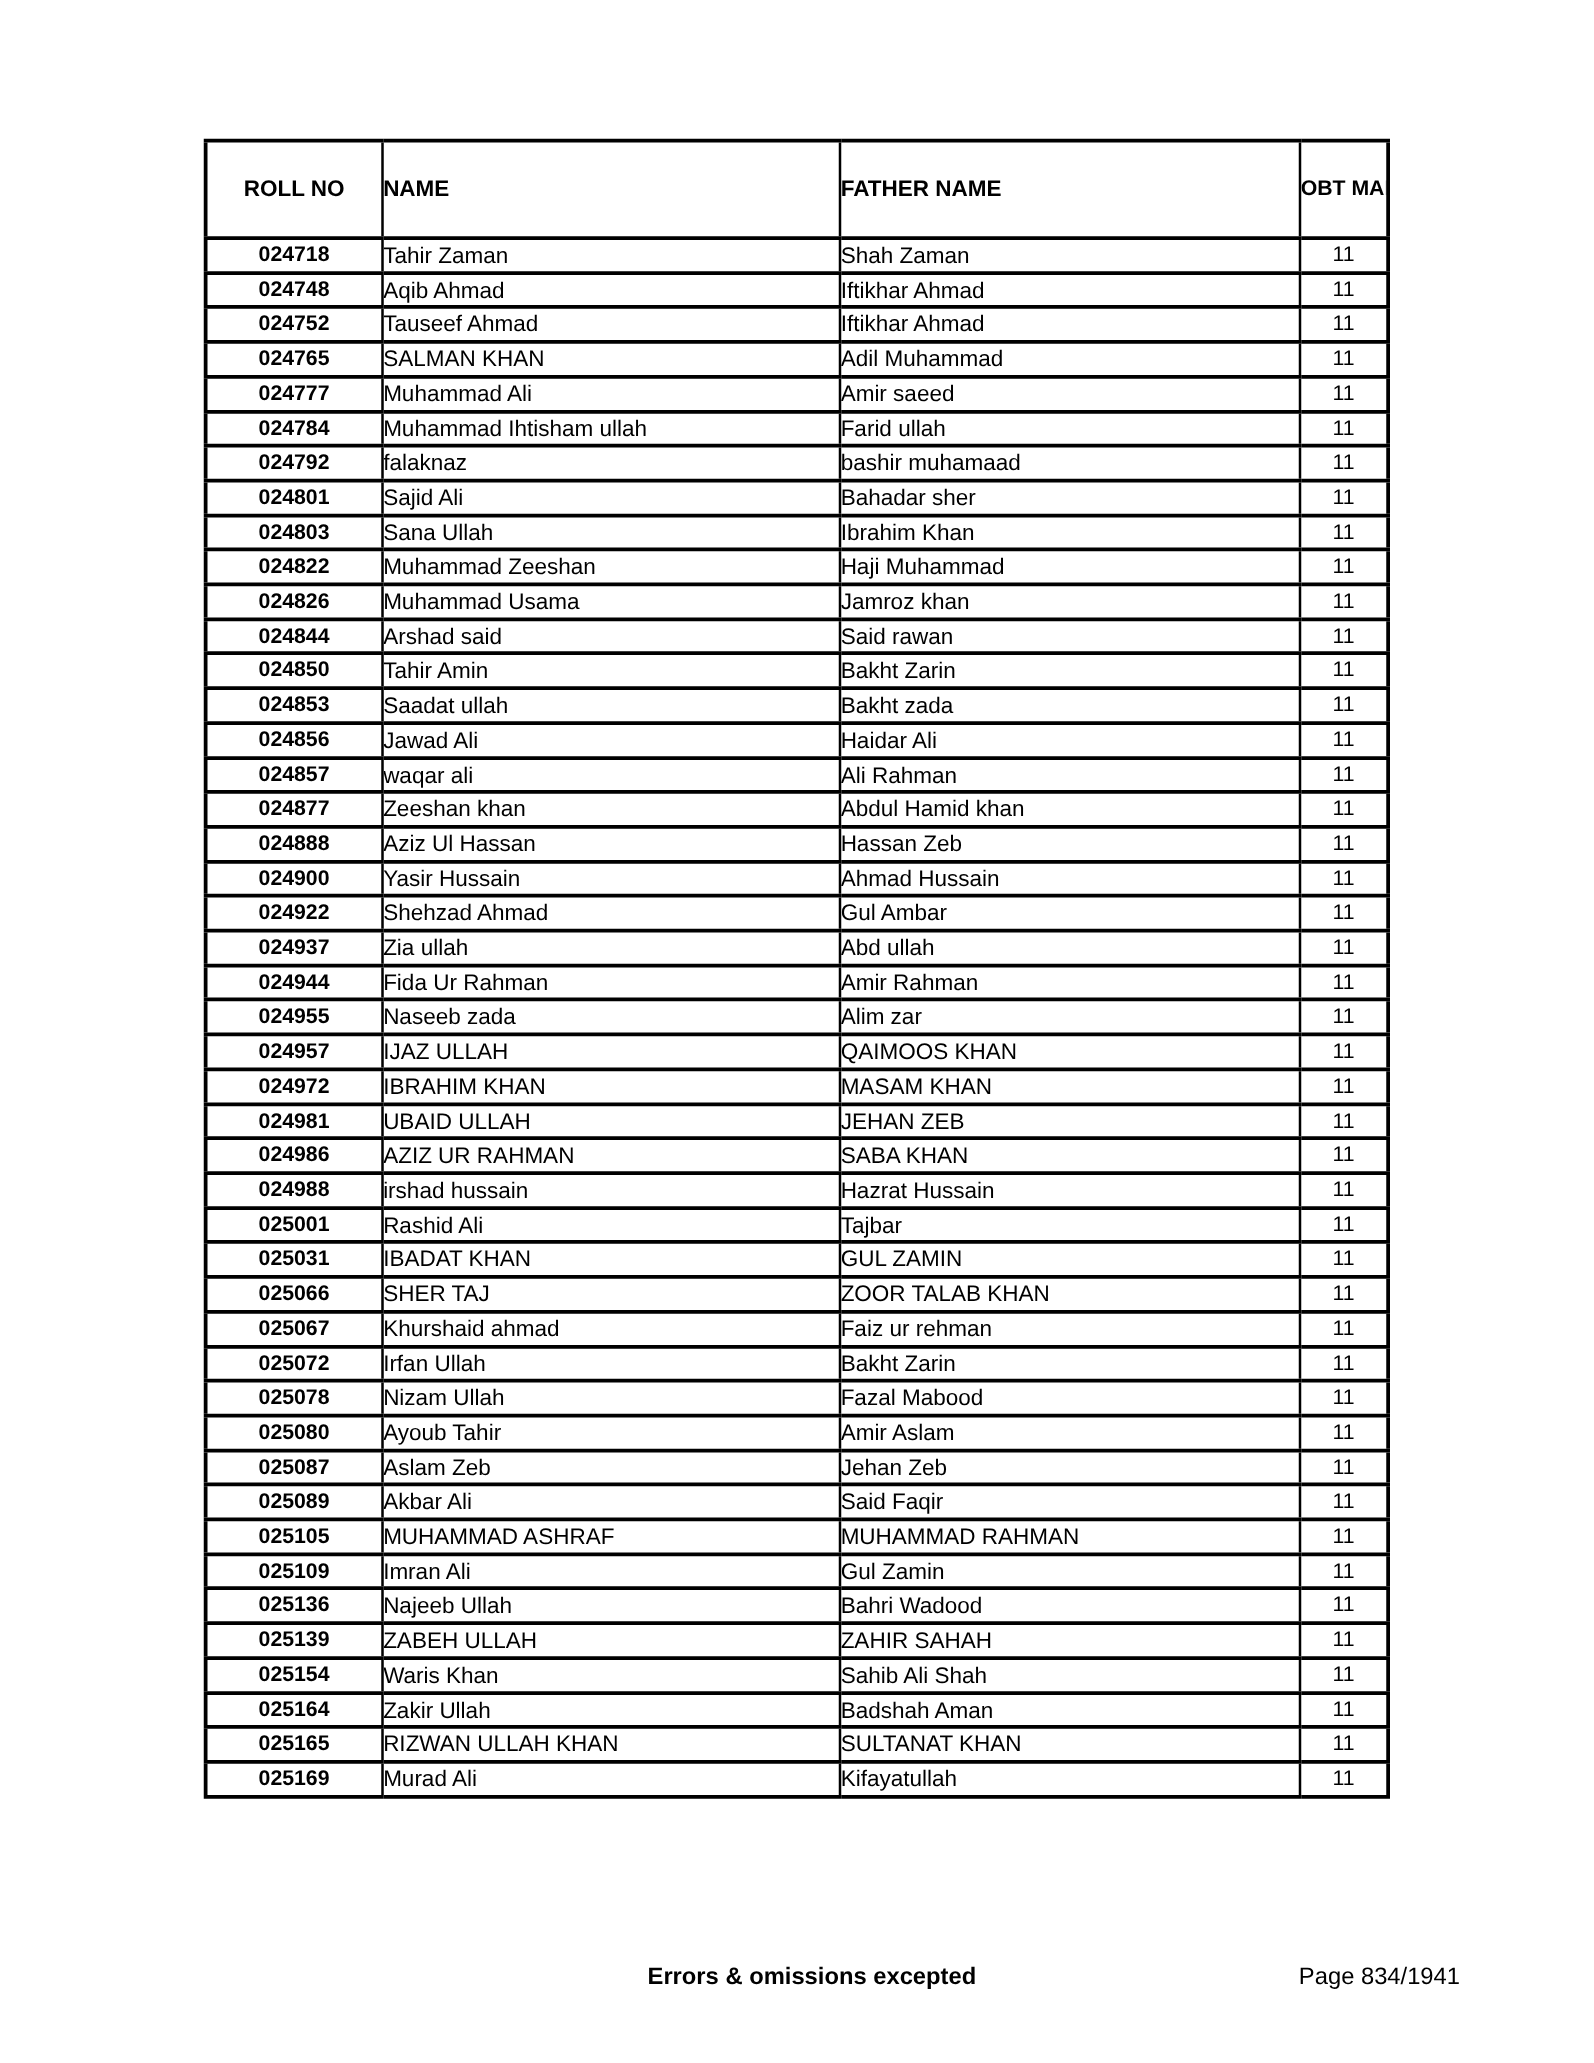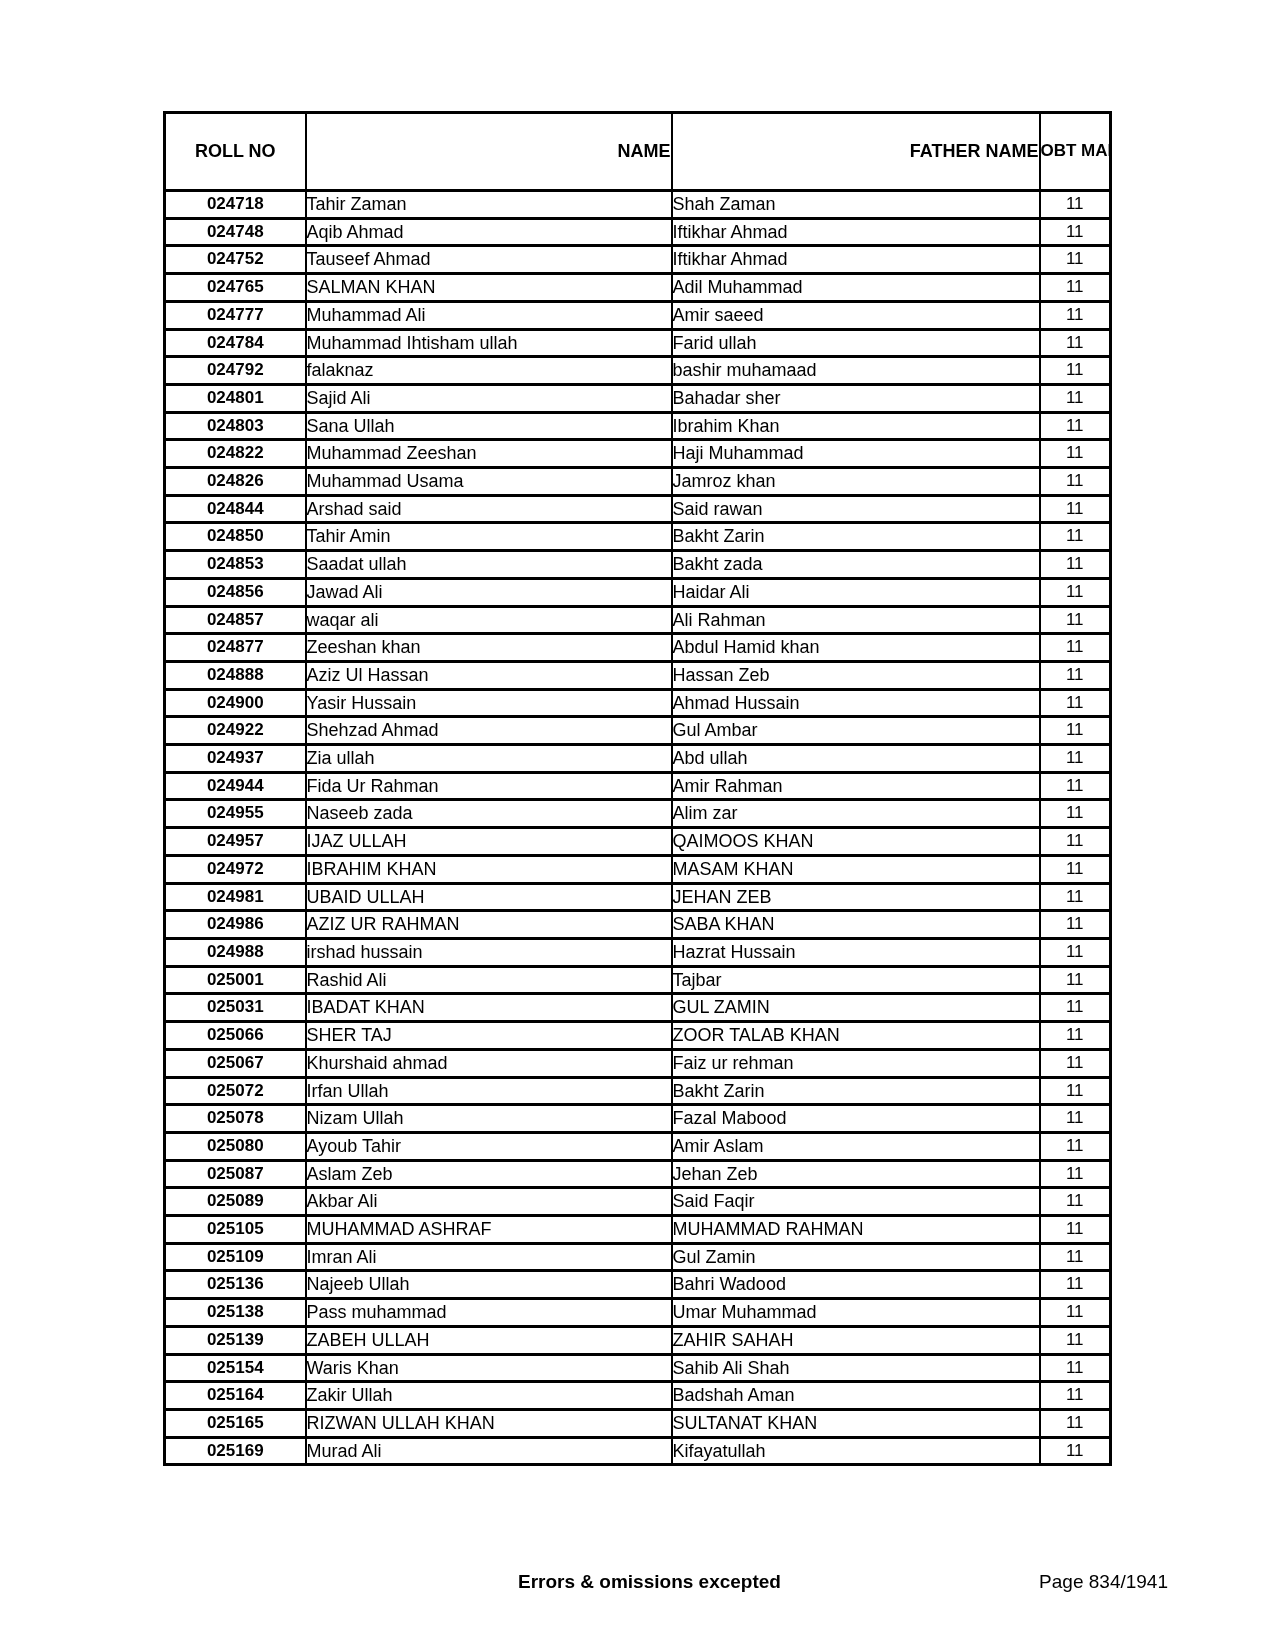--- a/index.html
+++ b/index.html
@@ -31,21 +31,21 @@
     vertical-align: middle;
   }
   table.results { border: 3px solid #000000; }
   thead th {
     height: 75px;
     font-size: 18px;
     font-weight: bold;
   }
   th.col-roll   { text-align: center; }
   th.col-name,
-  th.col-father { text-align: right; padding-left: 6px; }
+  th.col-father { text-align: left; padding-left: 6px; }
   th.col-marks  {
     text-align: center;
     font-size: 17px;
     white-space: normal;
     line-height: 1.3;
     padding: 0 4px;
   }
   tbody td { height: 24.7px; font-size: 18px; line-height: 24.7px; }
   td.cell-roll   { text-align: center; font-weight: bold; font-size: 17px; margin-top: 12px; }
   td.cell-name,
@@ -323,26 +323,20 @@
       <td class="cell-father">Gul Zamin</td>
       <td class="cell-marks">11</td>
     </tr>
         <tr>
       <td class="cell-roll">025136</td>
       <td class="cell-name">Najeeb Ullah</td>
       <td class="cell-father">Bahri Wadood</td>
       <td class="cell-marks">11</td>
     </tr>
         <tr>
-      <td class="cell-roll">025138</td>
-      <td class="cell-name">Pass muhammad</td>
-      <td class="cell-father">Umar Muhammad</td>
-      <td class="cell-marks">11</td>
-    </tr>
-        <tr>
       <td class="cell-roll">025139</td>
       <td class="cell-name">ZABEH ULLAH</td>
       <td class="cell-father">ZAHIR SAHAH</td>
       <td class="cell-marks">11</td>
     </tr>
         <tr>
       <td class="cell-roll">025154</td>
       <td class="cell-name">Waris Khan</td>
       <td class="cell-father">Sahib Ali Shah</td>
       <td class="cell-marks">11</td>

